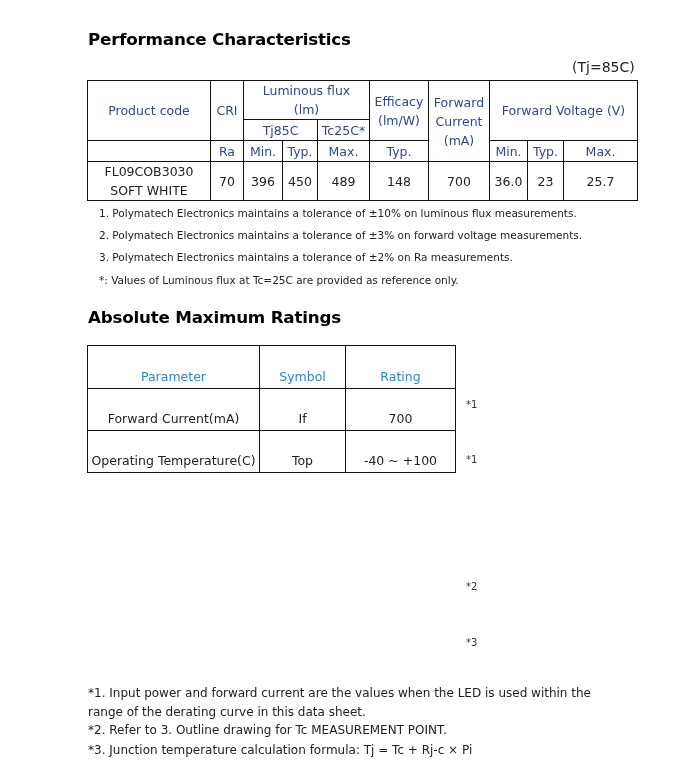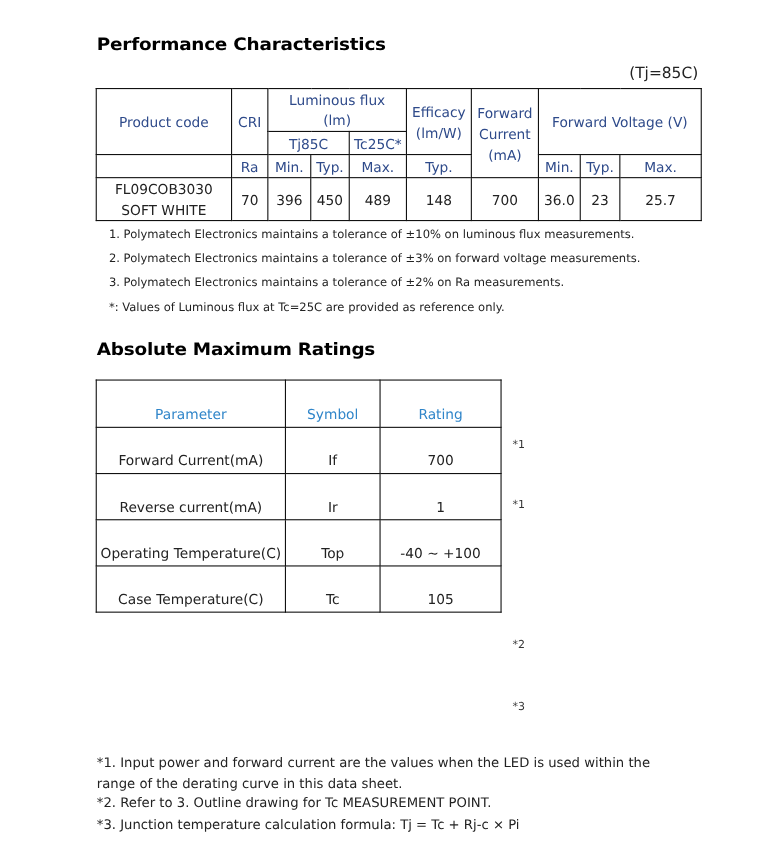--- a/index.html
+++ b/index.html
@@ -103,34 +103,24 @@
       <tr class="hd">
     <td>Parameter</td>
     <td class="sep">Symbol</td>
     <td>Rating</td>
   </tr>
   <tr>
     <td>Forward Current(mA)</td>
     <td class="sep">If</td>
     <td>700</td>
   </tr>
-  <tr class="grey">
-    <td>Reverse current(mA)</td>
-    <td class="sep">Ir</td>
-    <td>1</td>
-  </tr>
   <tr>
     <td>Operating Temperature(C)</td>
     <td class="sep">Top</td>
     <td>-40 ~ +100</td>
-  </tr>
-  <tr class="grey">
-    <td>Case Temperature(C)</td>
-    <td class="sep">Tc</td>
-    <td>105</td>
   </tr>
 </tbody>
   </table>
 
 <div class="star" style="top:399px">*1</div>
 <div class="star" style="top:454px">*1</div>
 <div class="star" style="top:581px">*2</div>
 <div class="star" style="top:637px">*3</div>
 
 <div class="amr-note" style="top:684px">*1. Input power and forward current are the values when the LED is used within the</div>

